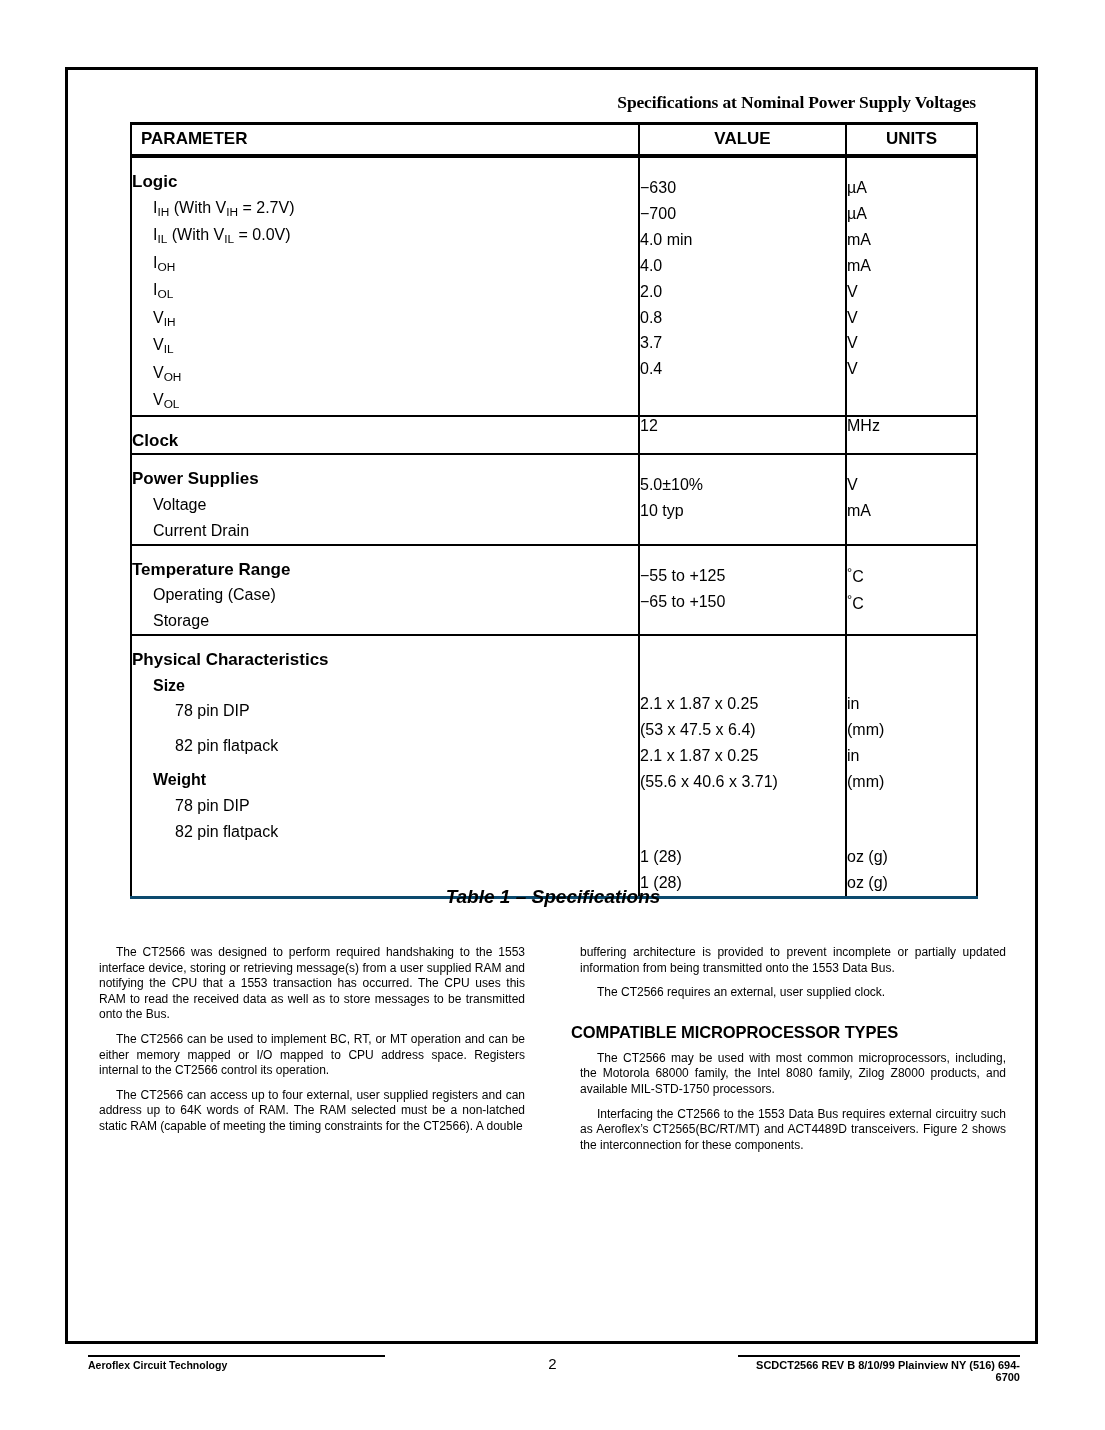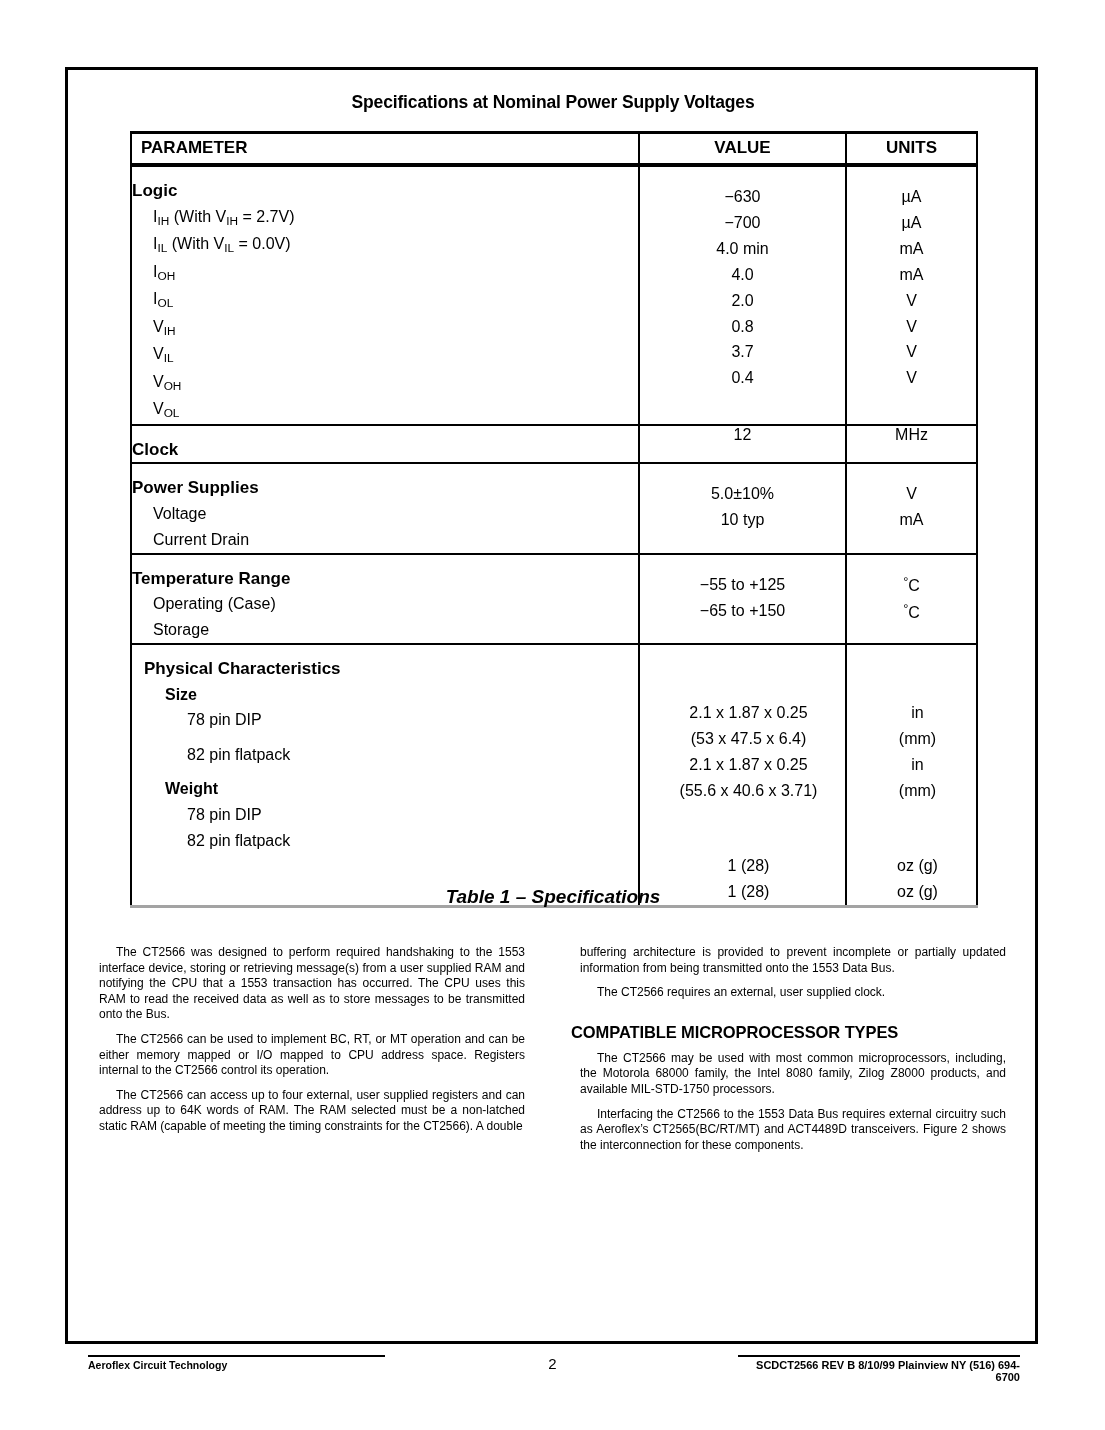--- a/index.html
+++ b/index.html
@@ -28,25 +28,26 @@
   }
 
   
   #table-wrap {
     position: absolute;
     left: 130px;
     top: 92px;
     width: 846px;
   }
   #table-title {
-    text-align: center;
+    text-align: right;
     font-weight: bold;
     font-size: 17.5px;
     letter-spacing: -0.15px;
-    margin-bottom: 18px;
+    margin-bottom: 9px;
+    font-family: Liberation Serif, serif;
   }
   table.spec {
     border-collapse: collapse;
     width: 846px;
     table-layout: fixed;
     font-size: 16px;
   }
   table.spec col.c-param { width: 508px; }
   table.spec col.c-value { width: 207px; }
   table.spec col.c-units { width: 131px; }
@@ -67,26 +68,25 @@
   }
   table.spec thead th.param-h {
     text-align: left;
     padding-left: 9px;
     margin-top: 8px;
   }
   table.spec tbody tr.grp > td {
     border-top: 2px solid #000;
   }
   table.spec tbody tr.last > td {
-    border-bottom: 3px solid #a3a3a3;
-    padding-left: 12px;
+    border-bottom: 3px solid #0c4a6e;
   }
 
   .pcell { padding: 5px 0 6px 9px; }
-  .vcell, .ucell { text-align: center; padding: 5px 0 6px 0; }
+  .vcell, .ucell { padding: 5px 0 6px 0; }
 
   .grp-title { font-weight: bold; font-size: 17px; line-height: 1.45; margin-top: 12px; }
   .sub1 { padding-left: 21px; line-height: 1.62; white-space: nowrap; }
   .sub2 { padding-left: 21px; font-weight: bold; line-height: 1.6; }
   .sub3 { padding-left: 43px; line-height: 1.6; white-space: nowrap; }
   .vline { line-height: 1.62; }
   sub { font-size: 0.74em; vertical-align: -0.28em; }
   .sup-deg { font-size: 0.8em; vertical-align: 0.42em; }
   .gap-sm { height: 9px; }
   .gap-md { height: 17px; }

